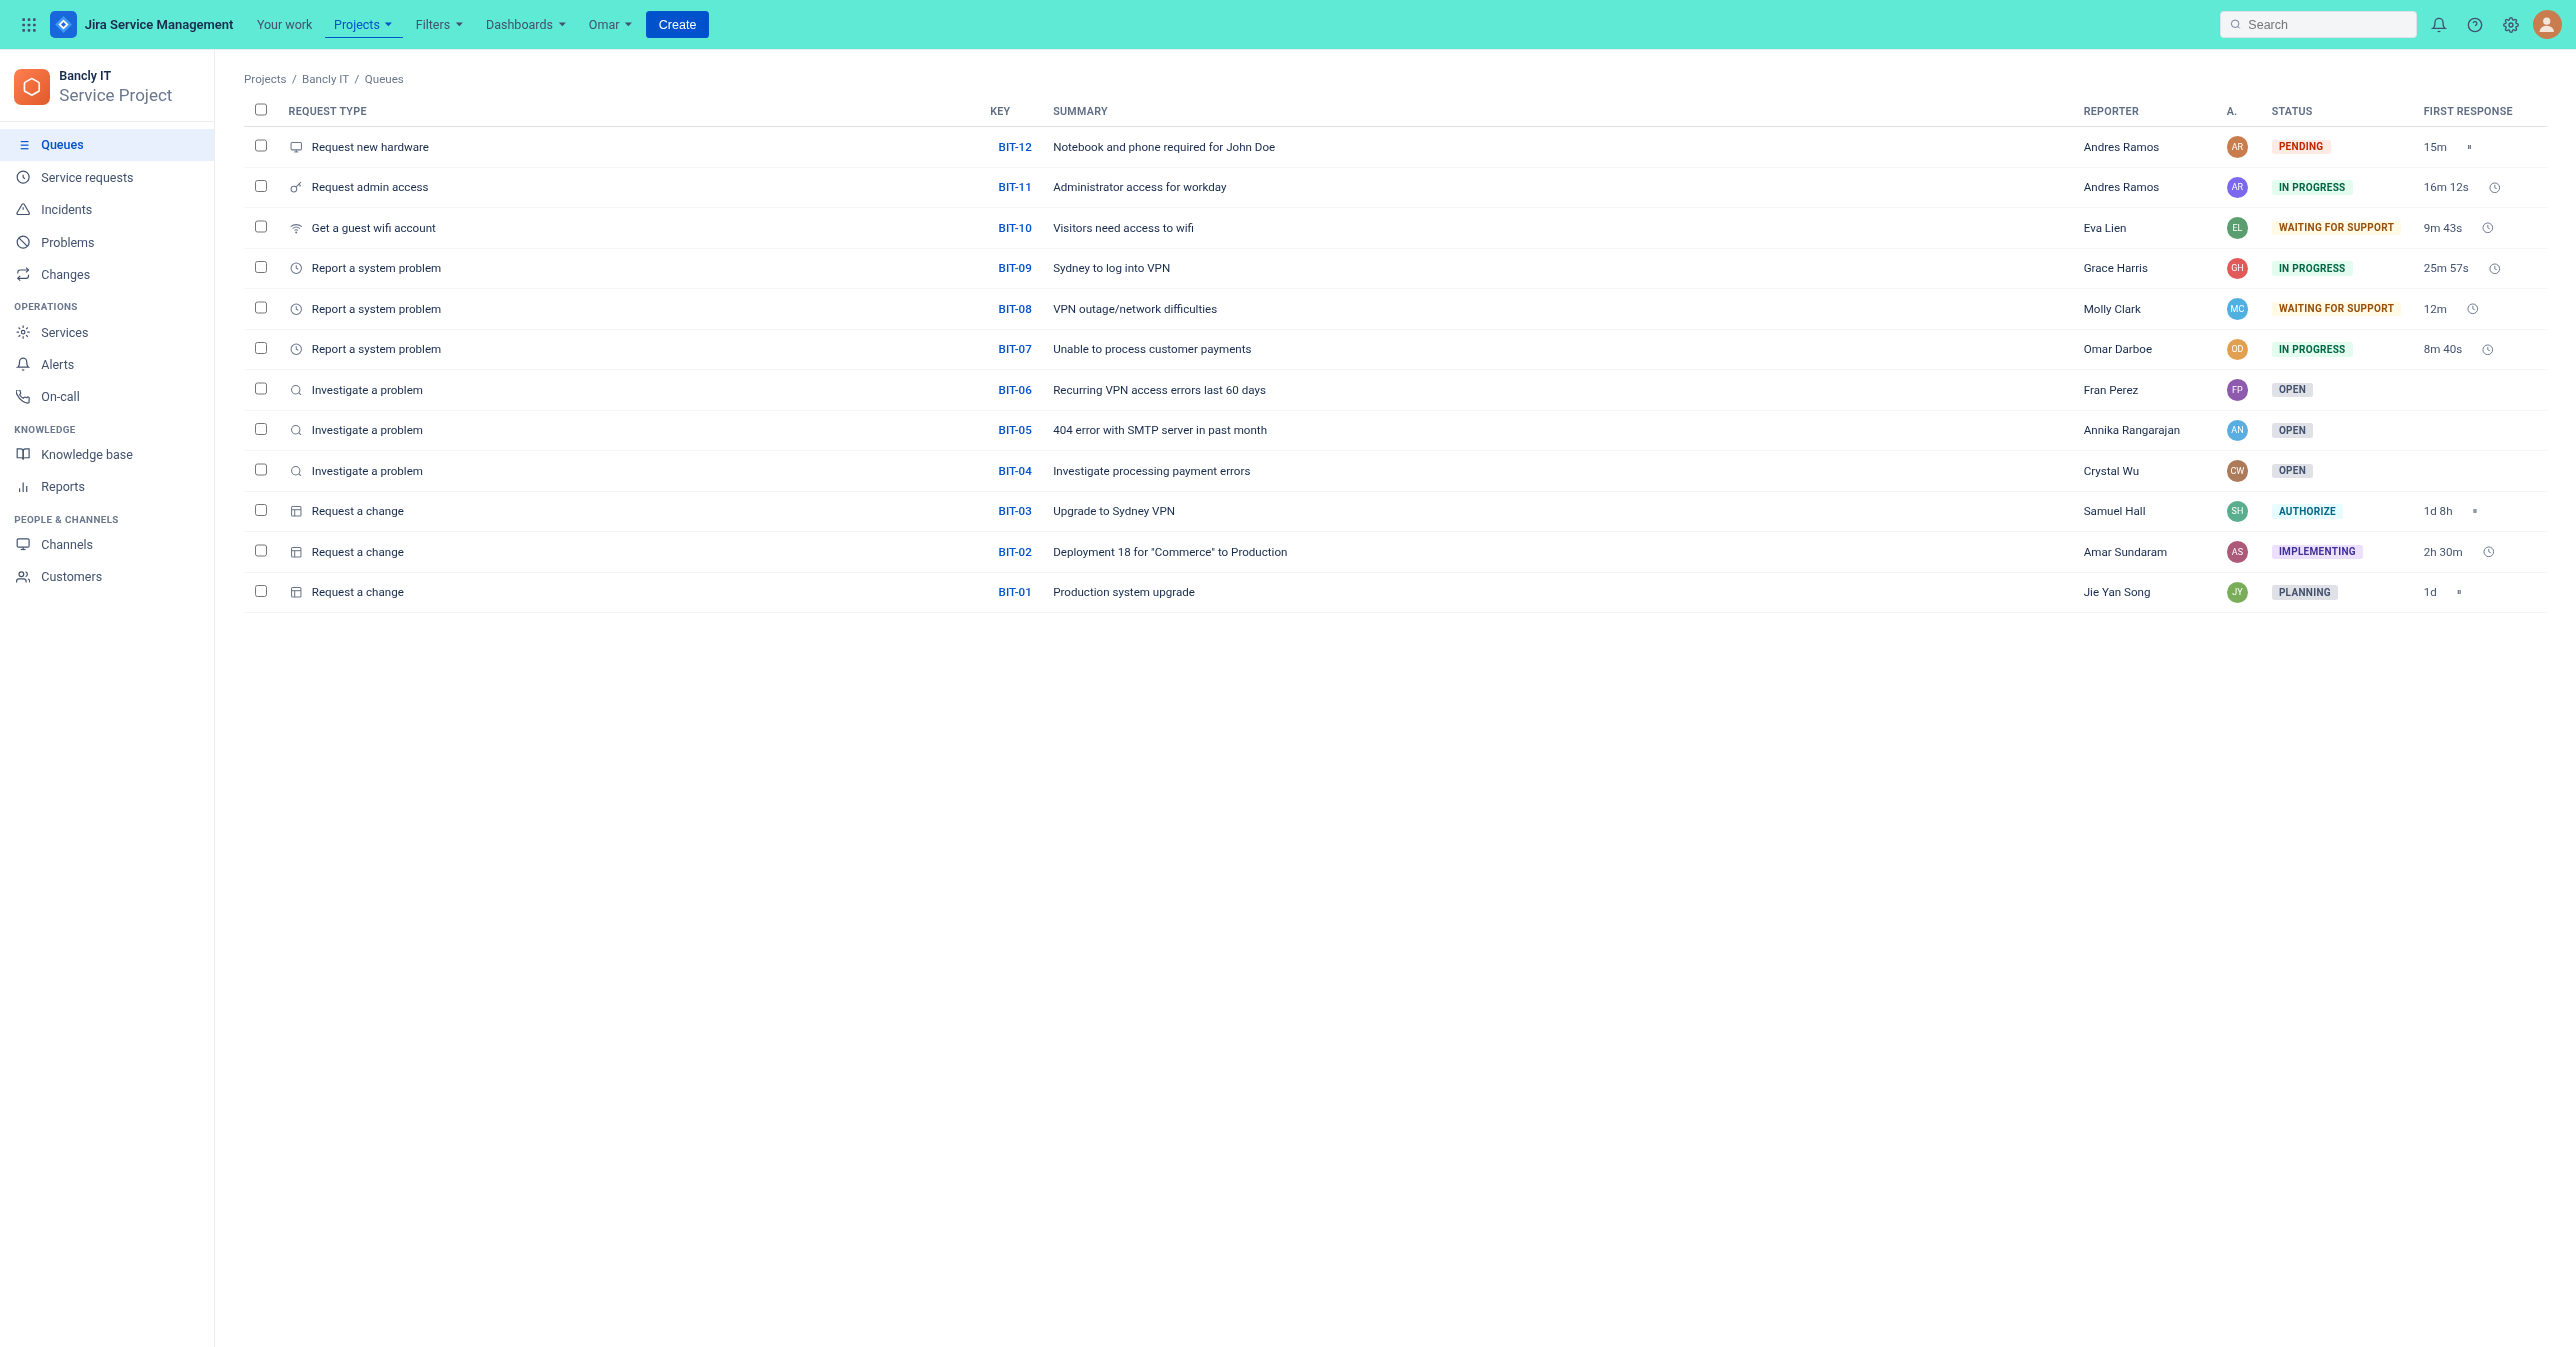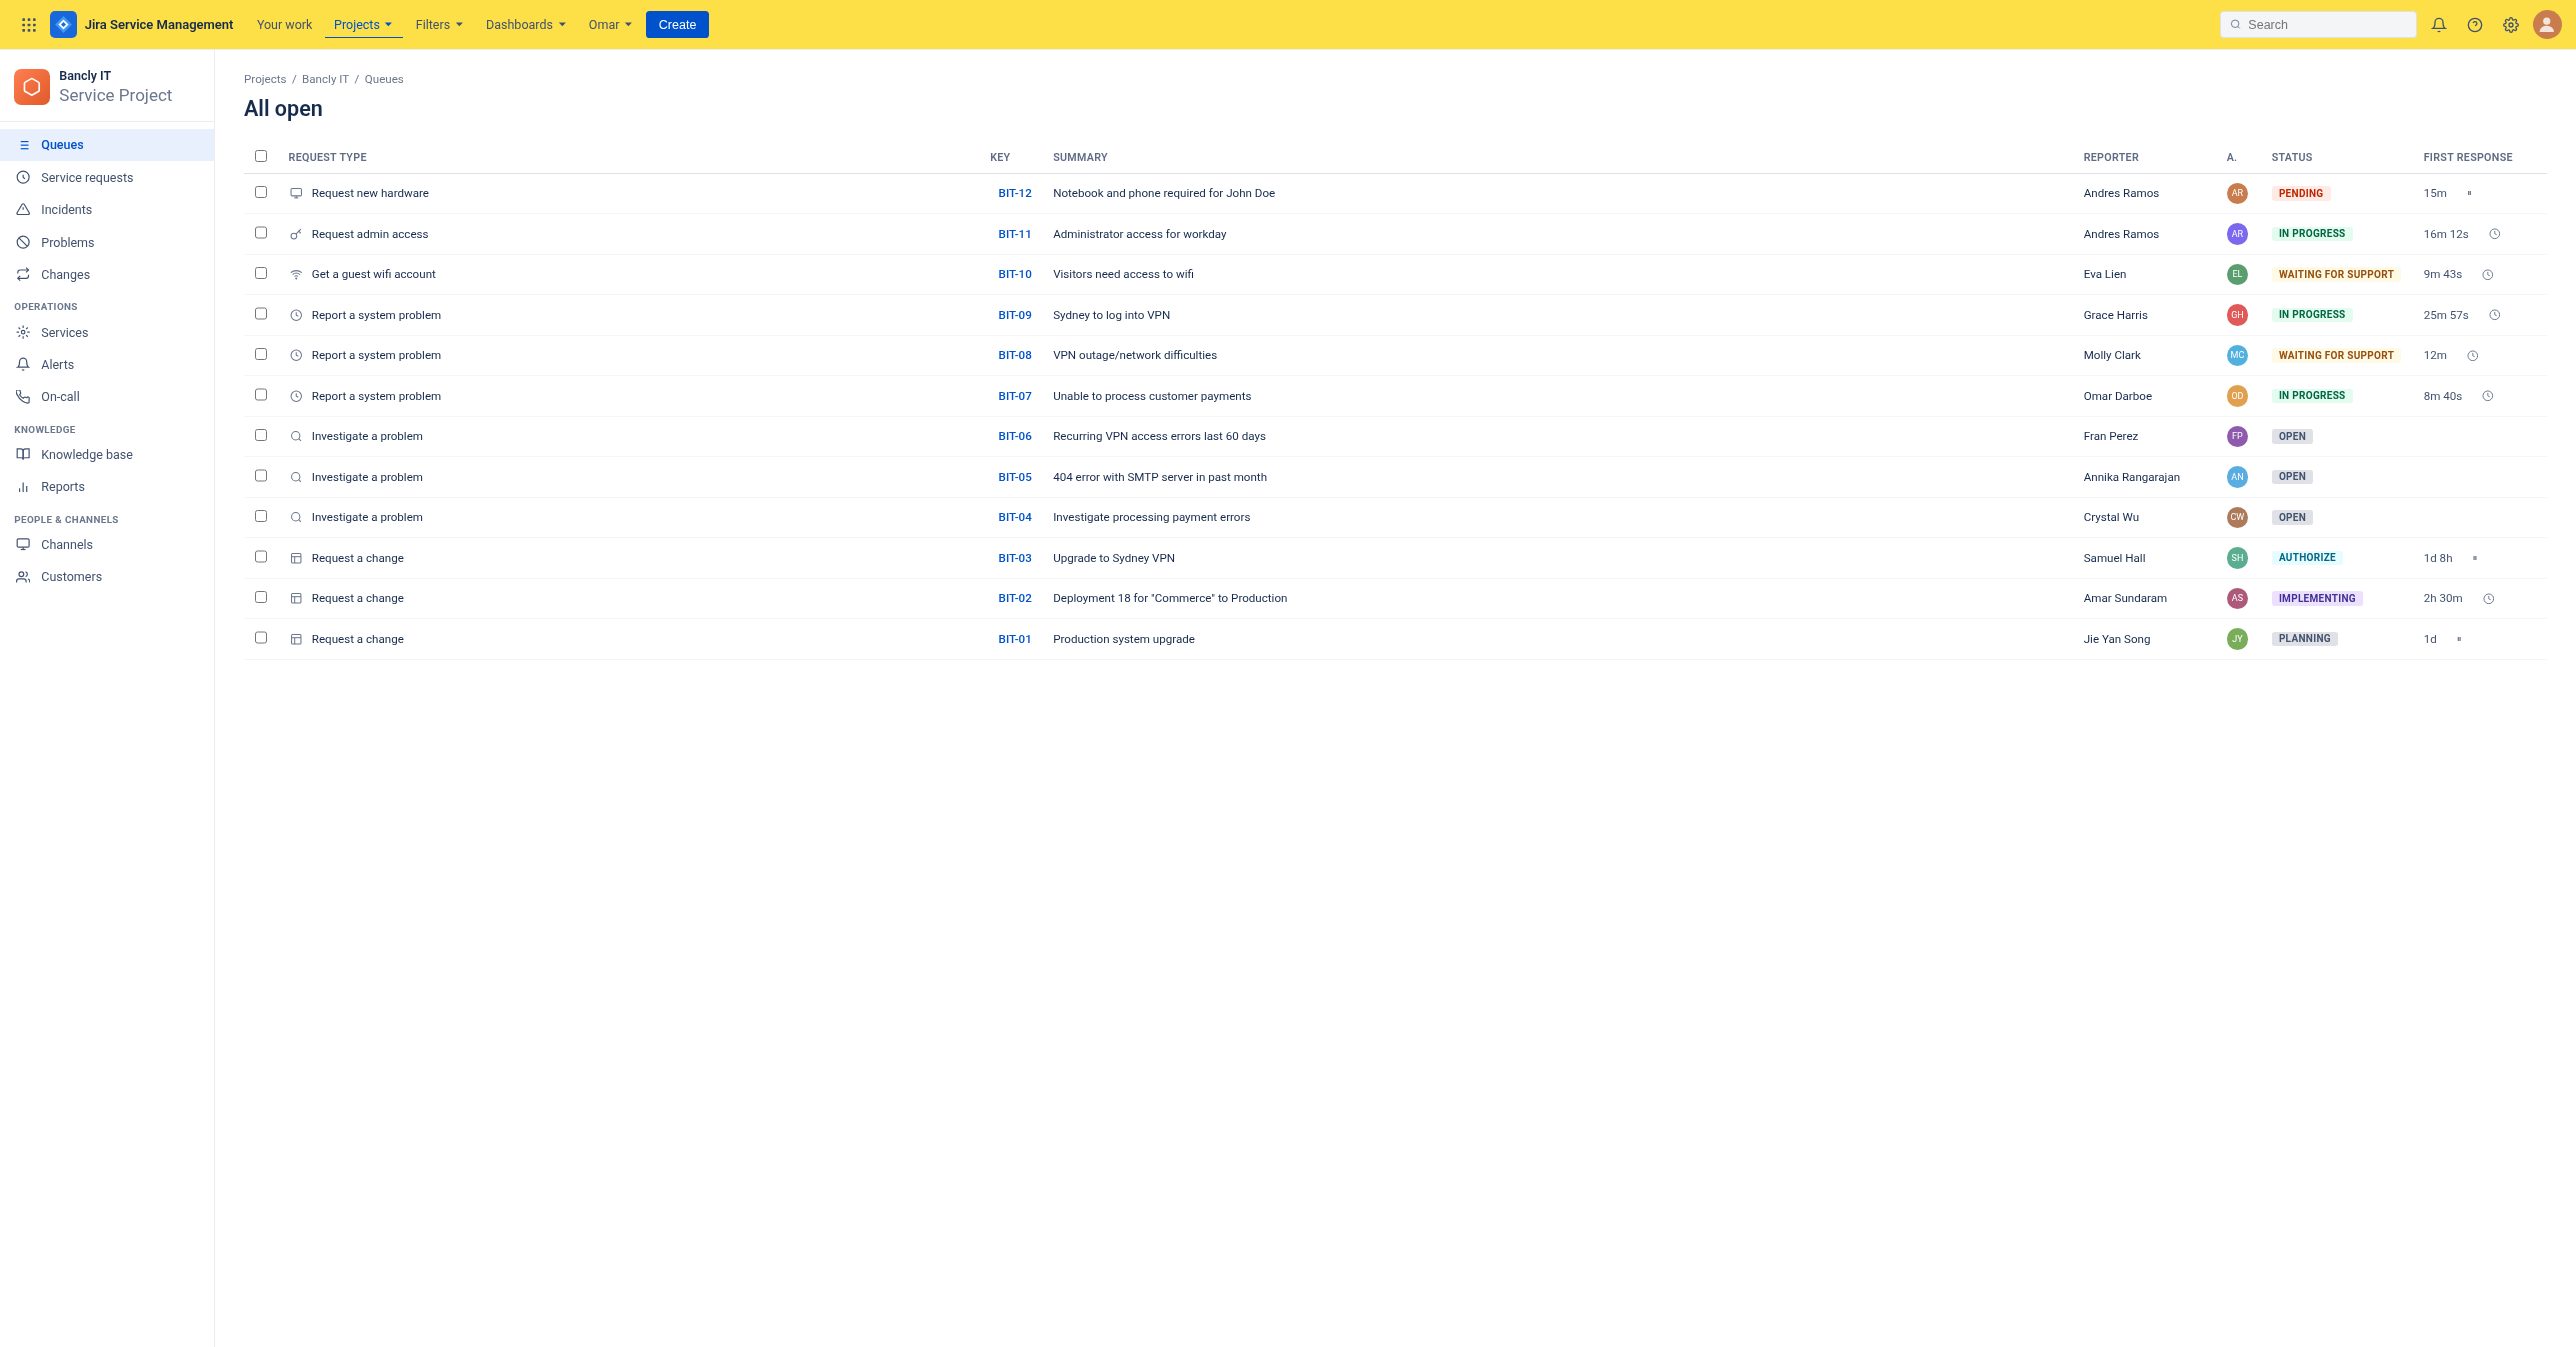--- a/index.html
+++ b/index.html
@@ -1,21 +1,21 @@
 <!DOCTYPE html>
 <html style="font-size:14.3px"><head>
   <meta charset="utf-8">
   <style>
     * { box-sizing: border-box; margin: 0; padding: 0; }
     body { font-family: -apple-system, BlinkMacSystemFont, 'Segoe UI', Roboto, sans-serif; font-size: 12.5px; background: #fff; color: #172b4d; }
 
     
     .topnav {
       display: flex; align-items: center; height: 50px;
-      background: #fde047; border-bottom: 0.9px solid #ebecf0;
+      background: #5eead4; border-bottom: 0.9px solid #ebecf0;
       padding: 0 14.3px; gap: 7.2px; position: fixed; top: 0; left: 0; right: 0; z-index: 100;
     }
     .topnav-grid-icon { display: flex; align-items: center; justify-content: center; width: 29px; height: 29px; border-radius: 3.6px; cursor: pointer; }
     .topnav-grid-icon svg { color: #42526e; }
     .topnav-logo { display: flex; align-items: center; gap: 7.2px; margin-right: 7.2px; }
     .topnav-logo-icon { width: 27px; height: 27px; }
     .topnav-logo-text { font-size: 13px; font-weight: 600; color: #172b4d; white-space: nowrap; }
     .topnav-nav { display: flex; align-items: center; gap: 3.6px; flex: 1; }
     .topnav-nav-item {
       display: flex; align-items: center; gap: 3.6px; padding: 5.4px 9px;
@@ -388,21 +388,20 @@
   </aside>
 
   <main class="main">
     <div class="breadcrumb">
       <a href="#">Projects</a>
       <span class="breadcrumb-sep">/</span>
       <a href="#">Bancly IT</a>
       <span class="breadcrumb-sep">/</span>
       <span>Queues</span>
     </div>
-    <h1 class="page-title">All open</h1>
 
     <table class="queue-table">
       <thead>
         <tr>
           <th class="checkbox-cell">
             <input type="checkbox" style="">
           </th>
           <th>Request Type</th>
           <th class="col-key">Key</th>
           <th class="col-summary">Summary</th>

